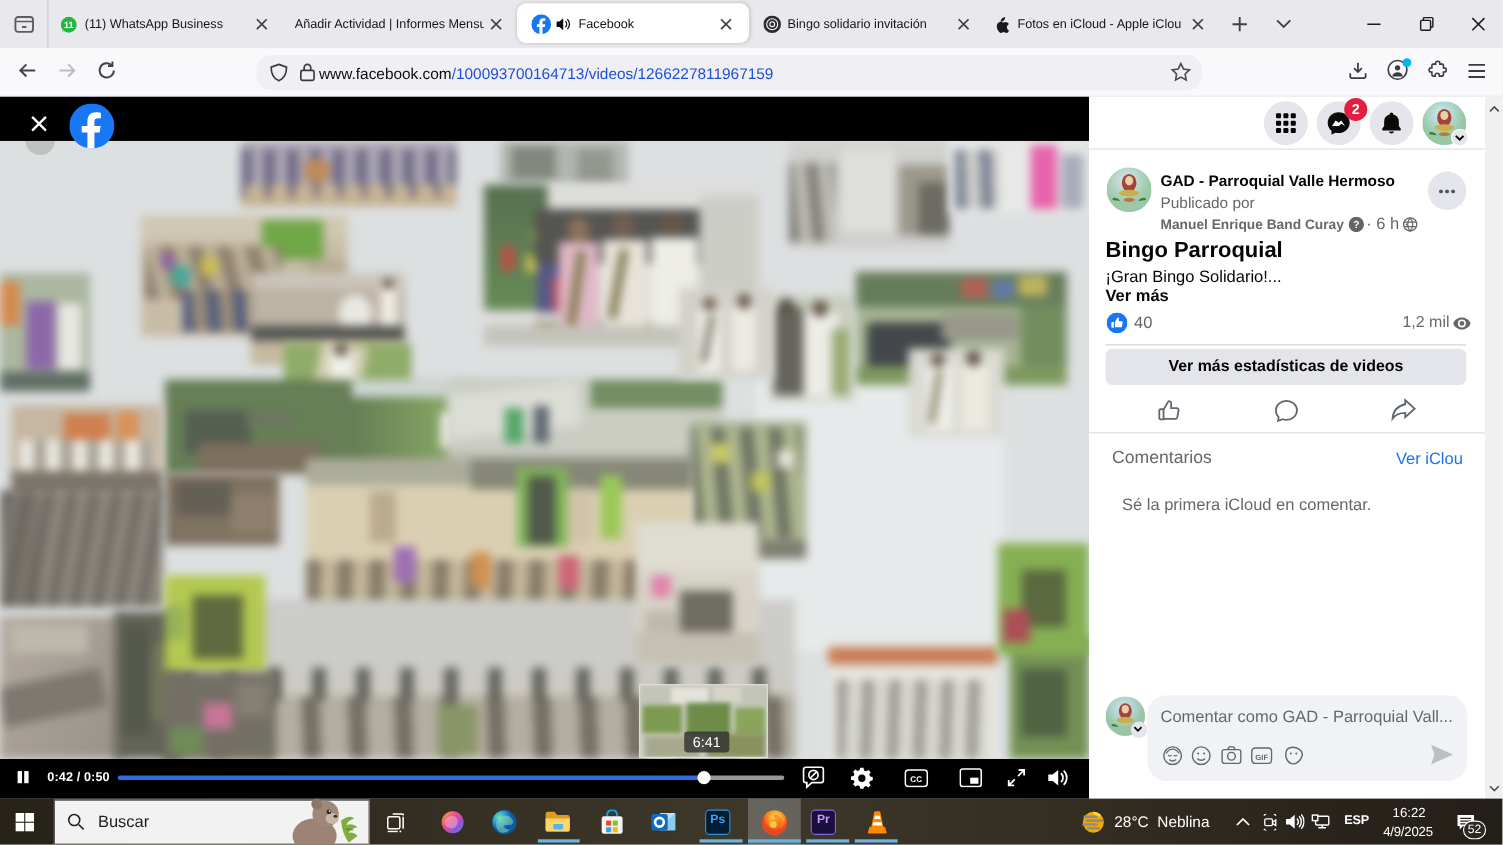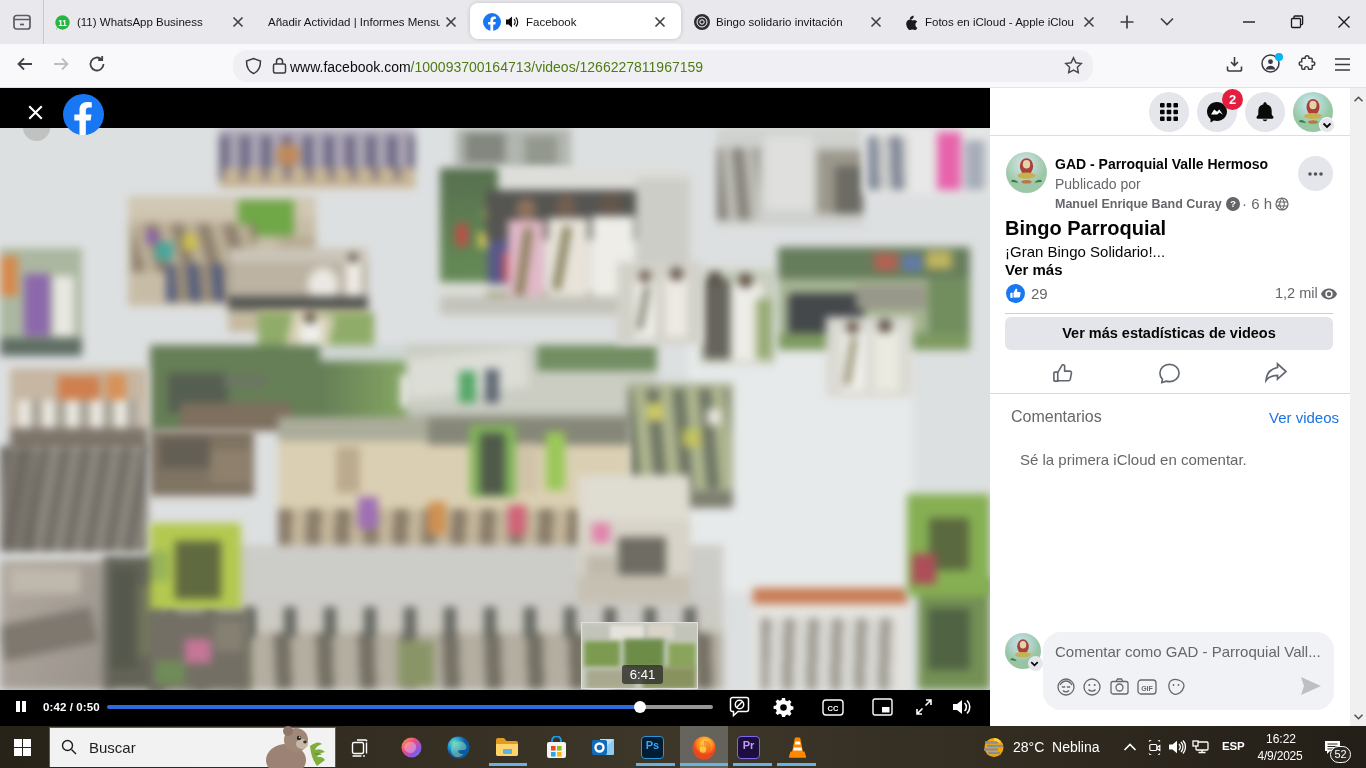--- a/index.html
+++ b/index.html
@@ -125,21 +125,21 @@
     </svg>
 
   <div id="urlbar"></div>
   <svg class="abs" style="left:245px;top:57px" width="17" height="18" viewBox="0 0 17 18" fill="none" stroke="#3a3a42" stroke-width="1.5">
       <path d="M8.5 1.5L15.5 4c0 6-2 10.5-7 12.5-5-2-7-6.5-7-12.5z"></path>
     </svg>
   <svg class="abs" style="left:272px;top:56px" width="15" height="19" viewBox="0 0 15 19" fill="none" stroke="#3a3a42" stroke-width="1.5">
       <rect x="1.5" y="8" width="12" height="9" rx="1.5"></rect>
       <path d="M4.5 8V5.5a3 3 0 0 1 6 0V8"></path>
     </svg>
-  <div class="urltxt">www.facebook.com<span style="color:#4d7c0f">/100093700164713/videos/1266227811967159</span></div>
+  <div class="urltxt">www.facebook.com<span style="color:#1d4ed8">/100093700164713/videos/1266227811967159</span></div>
   <svg class="abs" style="left:1064px;top:56px" width="19" height="19" viewBox="0 0 19 19" fill="none" stroke="#4a4a52" stroke-width="1.5">
       <path d="M9.5 1.8l2.4 4.9 5.4.8-3.9 3.8.9 5.4-4.8-2.6-4.8 2.6.9-5.4L1.7 7.5l5.4-.8z"></path>
     </svg>
 
   <svg class="abs" style="left:1226px;top:55px" width="17" height="18" viewBox="0 0 17 18" fill="none" stroke="#3a3a42" stroke-width="1.6">
       <path d="M8.5 2v8M5 7l3.5 3.5L12 7"></path>
       <path d="M1.5 11.5v3a1.5 1.5 0 0 0 1.5 1.5h11a1.5 1.5 0 0 0 1.5-1.5v-3"></path>
     </svg>
   <svg class="abs" style="left:1260px;top:53px" width="21" height="21" viewBox="0 0 21 21" fill="none" stroke="#3a3a42" stroke-width="1.5">
       <circle cx="10.5" cy="10.5" r="8.5"></circle>
@@ -535,21 +535,21 @@
       </div>
 
     <div class="abs" style="left:15px;top:129px;font-size:20px;font-weight:bold;color:#050505">Bingo Parroquial</div>
     <div class="abs" style="left:15px;top:155px;font-size:15px;color:#050505">¡Gran Bingo Solidario!...</div>
     <div class="abs" style="left:15px;top:173px;font-size:15px;font-weight:bold;color:#050505">Ver más</div>
 
     <svg class="abs" style="left:16px;top:196px" width="19" height="19" viewBox="0 0 19 19">
         <circle cx="9.5" cy="9.5" r="9.5" fill="#1877f2"></circle>
         <path d="M5 8.7h1.6v5.3H5a.7.7 0 0 1-.7-.7V9.4A.7.7 0 0 1 5 8.7zM7.5 8.9l2-3.8a.9.9 0 0 1 1.7.4v2.6h2.4a1 1 0 0 1 1 1.2l-.7 3.5a1 1 0 0 1-1 .8H8.2a.7.7 0 0 1-.7-.7z" fill="#fff"></path>
       </svg>
-    <div class="abs" style="left:41px;top:197px;font-size:15px;color:#65676b">29</div>
+    <div class="abs" style="left:41px;top:197px;font-size:15px;color:#65676b">40</div>
     <div class="abs" style="left:285px;top:197px;font-size:14.5px;color:#65676b">1,2 mil</div>
     <svg class="abs" style="left:331px;top:200px" width="16" height="12" viewBox="0 0 22 15" fill="#65676b">
         <path d="M11 0C6 0 1.7 3 0 7.5 1.7 12 6 15 11 15s9.3-3 11-7.5C20.3 3 16 0 11 0zm0 12.5a5 5 0 1 1 0-10 5 5 0 0 1 0 10zm0-8a3 3 0 1 0 0 6 3 3 0 0 0 0-6z"></path>
       </svg>
     <div class="abs" style="left:15px;top:225px;width:328px;height:1px;background:#ced0d4"></div>
 
     <div class="abs" style="left:15px;top:229px;width:328px;height:33px;background:#e3e5ea;border-radius:6px;text-align:center;font-size:14.5px;font-weight:bold;color:#050505;line-height:33px">Ver más estadísticas de videos</div>
 
     <svg class="abs" style="left:62px;top:274px" width="23" height="23" viewBox="0 0 24 24" fill="none" stroke="#606770" stroke-width="1.7">
         <path d="M3 10.5h3v9.5H3a1 1 0 0 1-1-1v-7.5a1 1 0 0 1 1-1zM6 11l4.2-7.3a1.6 1.6 0 0 1 3 .8v5h5.3a1.8 1.8 0 0 1 1.8 2.2l-1.3 6.5a1.8 1.8 0 0 1-1.8 1.4H7.4L6 19z"></path>
@@ -557,21 +557,21 @@
     <svg class="abs" style="left:168px;top:274px" width="23" height="23" viewBox="0 0 24 24" fill="none" stroke="#606770" stroke-width="1.7">
         <path d="M12 2.5c5.5 0 10 4 10 9s-4.5 9-10 9c-1.2 0-2.4-.2-3.4-.55L4 21.5l.6-3.6C2.9 16.3 2 14.2 2 11.5c0-5 4.5-9 10-9z"></path>
       </svg>
     <svg class="abs" style="left:274px;top:274px" width="24" height="23" viewBox="0 0 24 23" fill="none" stroke="#606770" stroke-width="1.7">
         <path d="M13.5 5.5V1.8L22 9.5l-8.5 7.7v-3.9C8 13.3 4.5 15 2 18.5c.5-6.5 4.5-11.5 11.5-13z"></path>
       </svg>
 
     <div class="abs" style="left:0;top:305px;width:366px;height:1px;background:#d8dadf"></div>
 
     <div class="abs" style="left:21px;top:320px;font-size:16px;color:#65676b">Comentarios</div>
-    <div class="abs" style="left:279px;top:321px;font-size:15px;color:#1b74e4">Ver videos</div>
+    <div class="abs" style="left:279px;top:321px;font-size:15px;color:#1b74e4">Ver iClou</div>
     <div class="abs" style="left:30px;top:363px;font-size:15px;color:#65676b">Sé la primera iCloud en comentar.</div>
 
     <div class="abs" style="left:15px;top:545px;width:36px;height:36px;border-radius:50%;overflow:hidden">
       <svg width="36" height="36" viewBox="0 0 40 40">
           <defs>
             <radialGradient id="avg3" cx="45%" cy="30%">
               <stop offset="0%" stop-color="#cce4ec"></stop>
               <stop offset="55%" stop-color="#b2d4cc"></stop>
               <stop offset="100%" stop-color="#98c4a4"></stop>
             </radialGradient>

